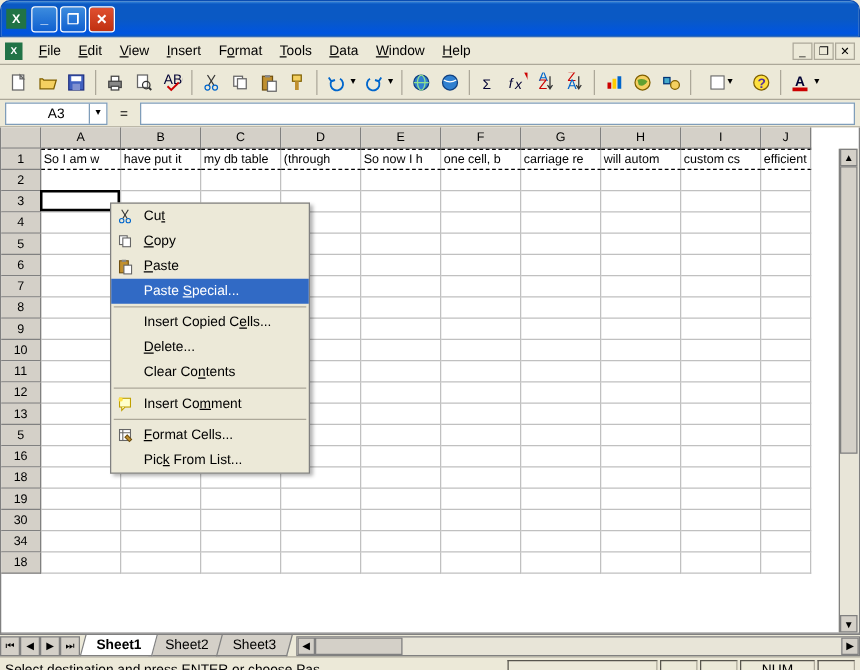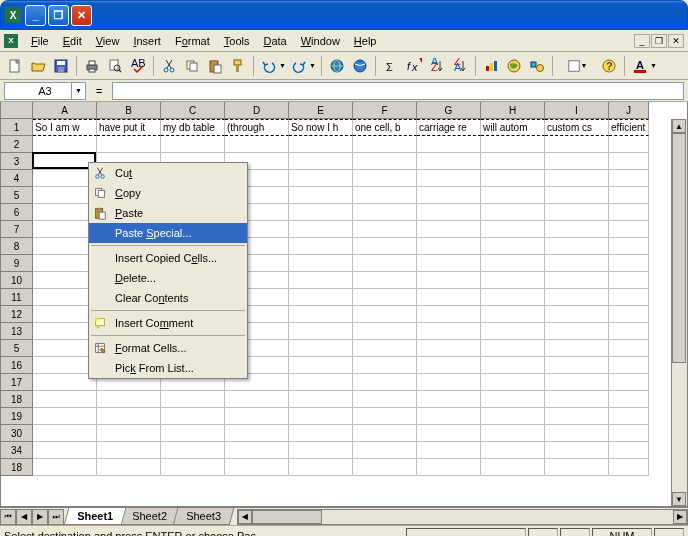--- a/index.html
+++ b/index.html
@@ -479,33 +479,20 @@
         <div class="cell" style="width: 64px;"></div>
         <div class="cell" style="width: 64px;"></div>
         <div class="cell" style="width: 64px;"></div>
         <div class="cell" style="width: 64px;"></div>
         <div class="cell" style="width: 64px;"></div>
         <div class="cell" style="width: 64px;"></div>
         <div class="cell" style="width: 64px;"></div>
         <div class="cell" style="width: 40px;"></div>
       </div>
       <div class="row">
-        <div class="row-header">17</div>
-        <div class="cell" style="width: 64px;"></div>
-        <div class="cell" style="width: 64px;"></div>
-        <div class="cell" style="width: 64px;"></div>
-        <div class="cell" style="width: 64px;"></div>
-        <div class="cell" style="width: 64px;"></div>
-        <div class="cell" style="width: 64px;"></div>
-        <div class="cell" style="width: 64px;"></div>
-        <div class="cell" style="width: 64px;"></div>
-        <div class="cell" style="width: 64px;"></div>
-        <div class="cell" style="width: 40px;"></div>
-      </div>
-      <div class="row">
         <div class="row-header">18</div>
         <div class="cell" style="width: 64px;"></div>
         <div class="cell" style="width: 64px;"></div>
         <div class="cell" style="width: 64px;"></div>
         <div class="cell" style="width: 64px;"></div>
         <div class="cell" style="width: 64px;"></div>
         <div class="cell" style="width: 64px;"></div>
         <div class="cell" style="width: 64px;"></div>
         <div class="cell" style="width: 64px;"></div>
         <div class="cell" style="width: 64px;"></div>

